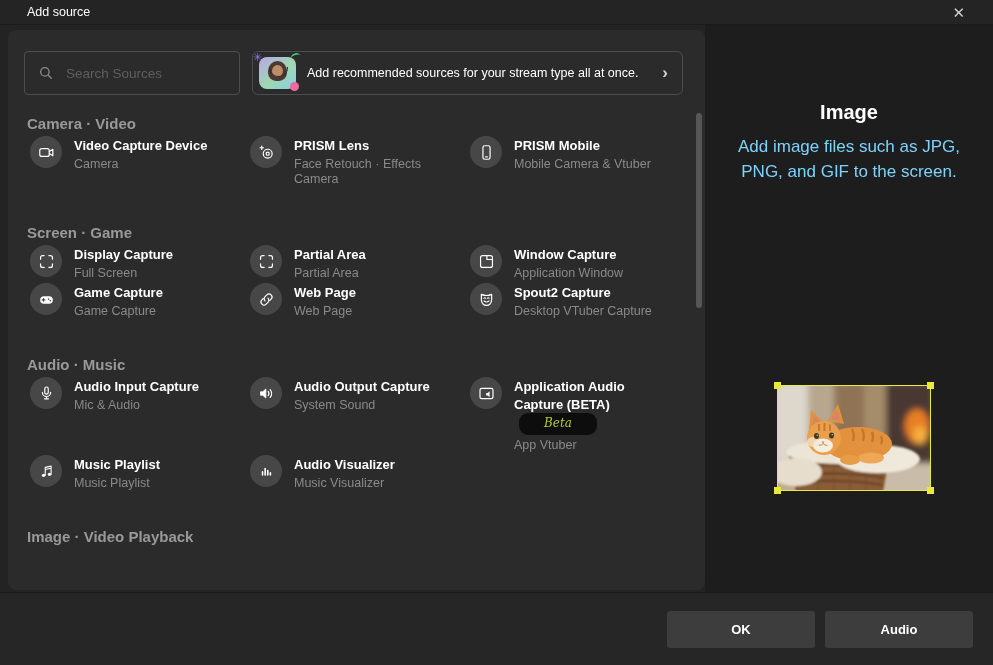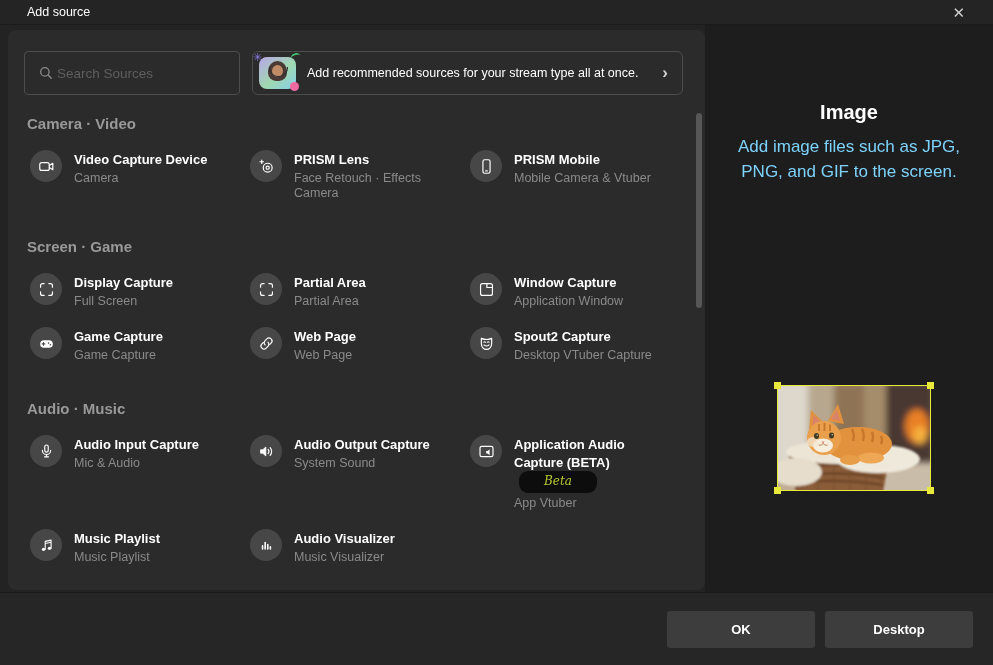--- a/index.html
+++ b/index.html
@@ -12,40 +12,40 @@
   .titlebar{position:absolute;top:0;left:0;right:0;height:25px;background:#242424;
     display:flex;align-items:center;padding:0 28px 0 27px;box-sizing:border-box;
     border-bottom:1px solid #1b1b1b;}
   .titlebar .title{font-size:12.5px;color:#ffffff;}
   .close-btn{margin-left:auto;color:#cfcfcf;font-size:15px;line-height:15px;cursor:pointer;}
   
   .scrollarea{position:absolute;left:8px;top:30px;width:697px;height:560px;background:#2b2b2b;
     border-radius:8px;overflow:hidden;padding:21px 0 0 16px;box-sizing:border-box;}
   .topbar{display:flex;gap:12px;}
   .searchbox{width:216px;height:44px;border:1px solid #4d4d4d;border-radius:4px;
-    display:flex;align-items:center;padding:0 12px;box-sizing:border-box;}
+    display:flex;align-items:center;gap:9px;padding:0 12px;box-sizing:border-box;}
   .searchbox input{flex:1;background:transparent;border:none;outline:none;
     font-family:"Liberation Sans",sans-serif;font-size:13.5px;color:#d8d8d8;min-width:0;}
   .searchbox input::placeholder{color:#5f5f5f;}
   .banner{width:431px;height:44px;border:1px solid #4d4d4d;border-radius:6px;
     display:flex;align-items:center;gap:11px;padding:0 14px 0 6px;box-sizing:border-box;cursor:pointer;}
   .avatar{position:relative;width:37px;height:32px;border-radius:8px;flex:none;
     background:linear-gradient(140deg,#b9a6e8 0%,#9fd9b0 55%,#86ceea 100%);}
   .avatar .hair{position:absolute;left:9px;top:4px;width:19px;height:20px;border-radius:50% 50% 42% 42%;background:#4a3a34;}
   .avatar .face{position:absolute;left:13px;top:8px;width:11px;height:12px;border-radius:50%;background:#c08c67;}
   .avatar .headset{position:absolute;left:10px;top:10px;width:17px;height:9px;border:1.6px solid #2e2e34;border-top:none;border-radius:0 0 9px 9px;}
   .avatar .star{position:absolute;left:-6px;top:-6px;color:#8a7de8;font-size:11px;}
   .avatar .squiggle{position:absolute;right:-5px;top:-4px;width:10px;height:7px;border-top:2px solid #45cd78;border-radius:60%;transform:rotate(-18deg);}
   .avatar .dot{position:absolute;right:-3px;bottom:-2px;width:9px;height:9px;border-radius:50%;background:#ef6aa0;}
   .banner-text{font-size:12.5px;font-weight:normal;color:#ffffff;line-height:1.2;}
   .banner-chevron{margin-left:auto;color:#d2d2d2;font-size:17px;font-weight:bold;}
   
   .section-label{margin:37px 0 0 3px;font-size:15px;font-weight:bold;color:#999999;}
   .section:first-of-type .section-label{margin-top:20px;}
-  .grid{display:grid;grid-template-columns:220px 220px 220px;margin-top:18px;row-gap:18px;}
+  .grid{display:grid;grid-template-columns:220px 220px 220px;margin-top:4px;row-gap:2px;}
   .item{display:flex;align-items:flex-start;gap:12px;padding-left:6px;min-height:35px;cursor:pointer;}
   .icon-circle{width:32px;height:32px;border-radius:50%;background:#474747;flex:none;
     display:flex;align-items:center;justify-content:center;}
   .item-text{display:flex;flex-direction:column;min-width:0;padding-right:8px;}
   .item-title-line{line-height:17px;margin-top:0px;}
   .item-title{font-size:13px;font-weight:bold;color:#ffffff;}
   .beta-badge{display:inline-block;margin-left:5px;padding:2px 25px 3px;background:#0d0d0d;border-radius:9px;
     color:#b6c832;font-size:12px;font-style:italic;font-family:"DejaVu Serif",serif;vertical-align:1px;}
   .item-sub{font-size:12.5px;color:#8a8a8a;margin-top:3px;line-height:15px;}
   .scrollbar-thumb{position:absolute;right:3px;top:83px;width:6px;height:195px;border-radius:3px;background:#565656;cursor:pointer;}
@@ -388,15 +388,15 @@
       </svg>
       <span class="handle tl"></span>
       <span class="handle tr"></span>
       <span class="handle bl"></span>
       <span class="handle br"></span>
     </div>
   </div>
 
   <div class="footer">
     <button class="btn">OK</button>
-    <button class="btn">Desktop</button>
+    <button class="btn">Audio</button>
   </div>
 </div>
 
 </body></html>

